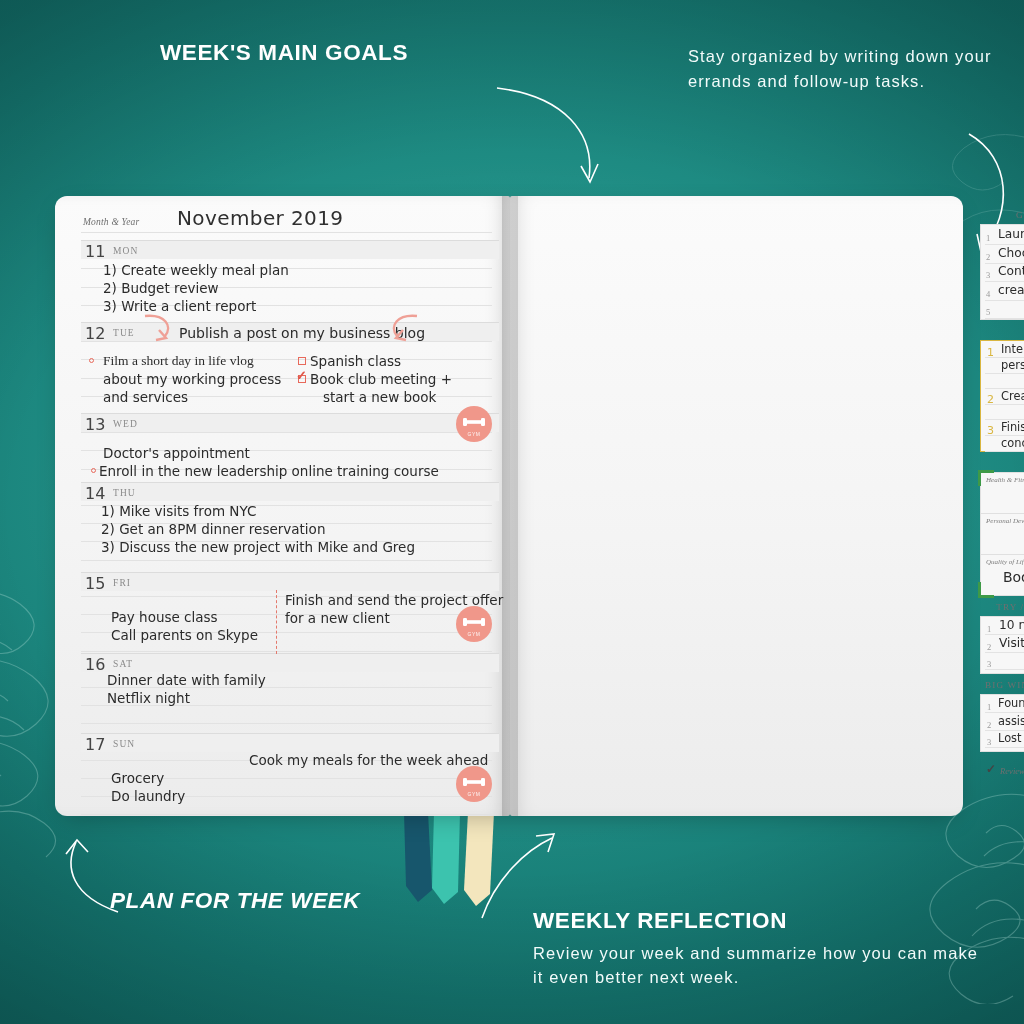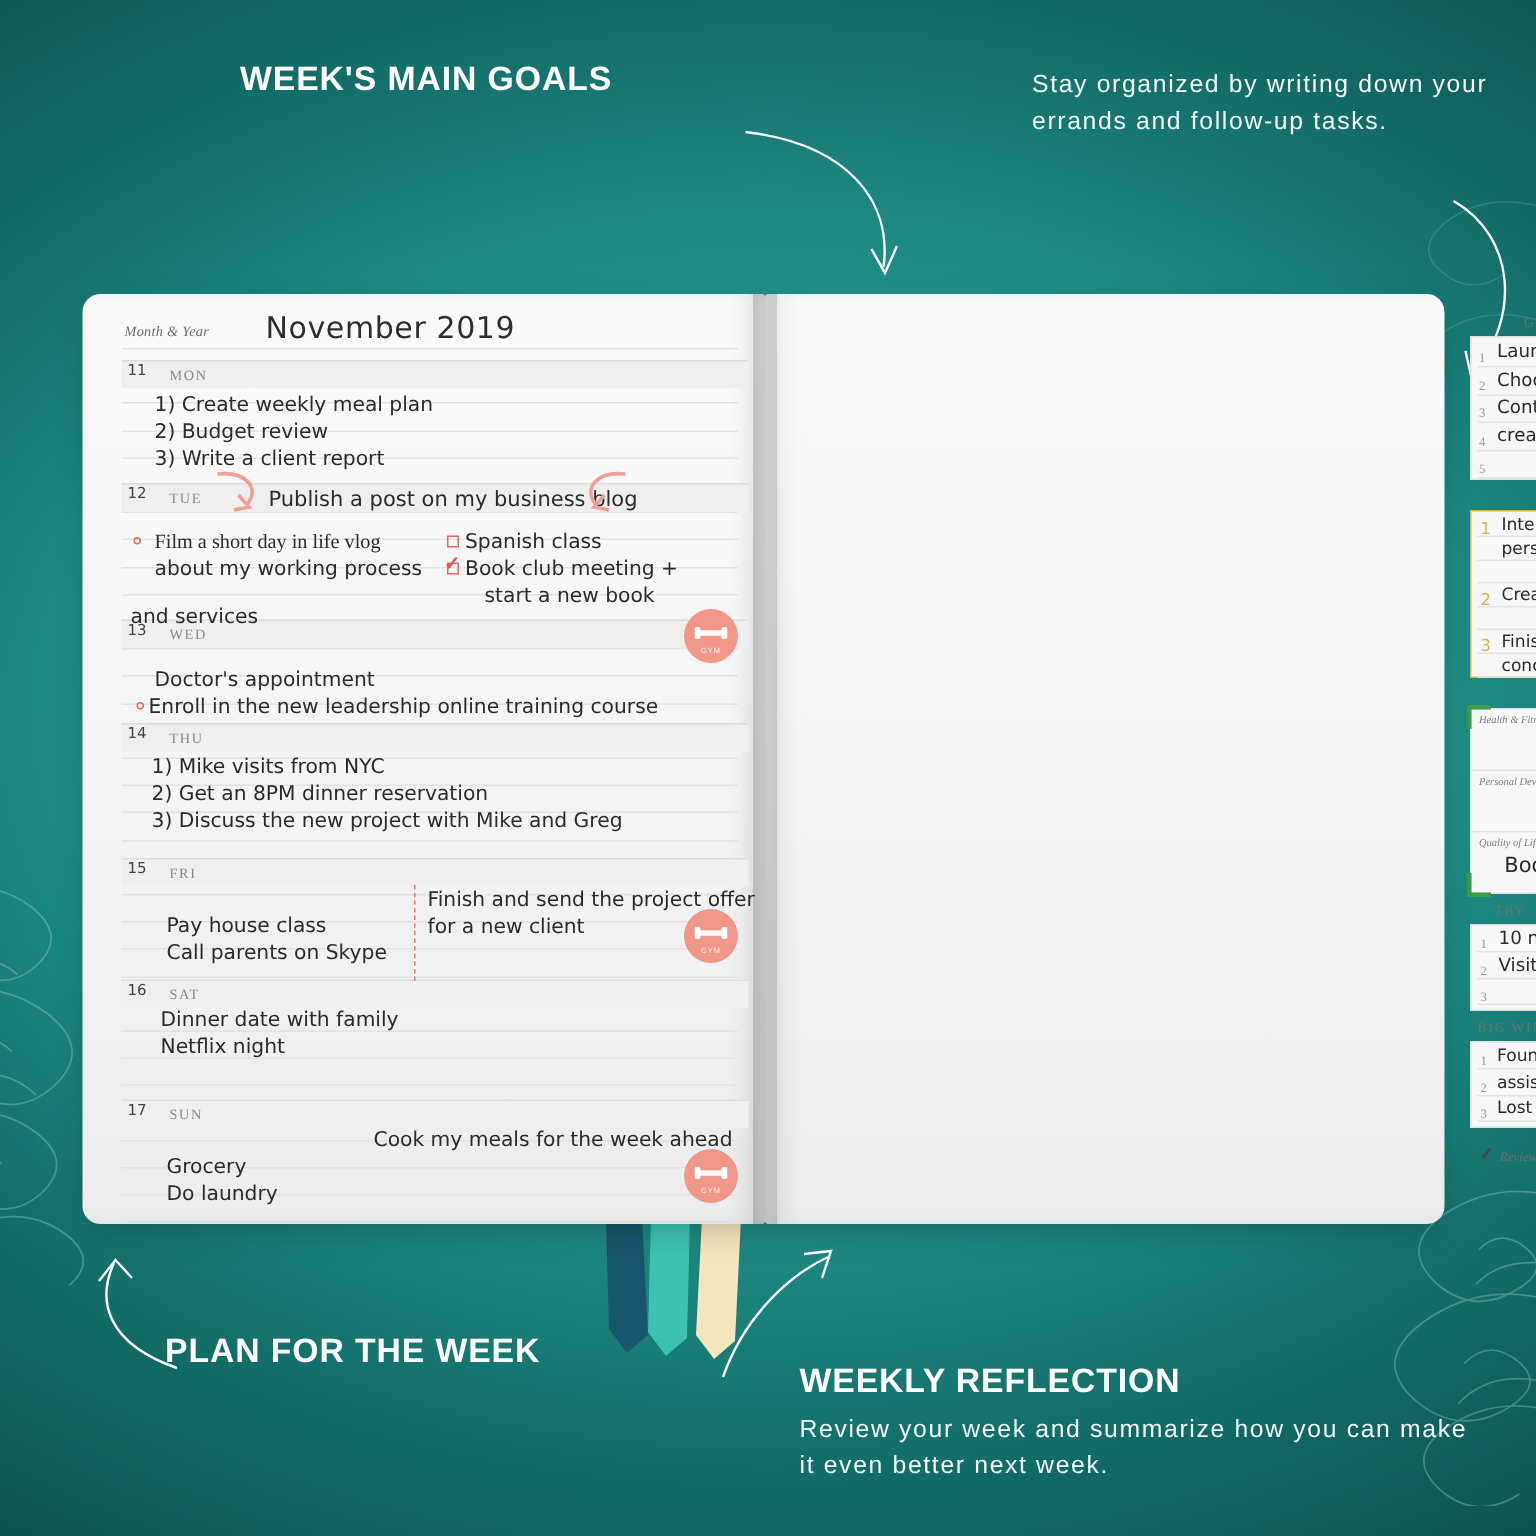--- a/index.html
+++ b/index.html
@@ -33,21 +33,21 @@
     font-weight: 700; font-size: 22.5px; letter-spacing: .6px;
     line-height: 1.18; text-transform: uppercase;
   }
   .cap-body {
     font-family: "Liberation Sans", sans-serif;
     font-weight: 400; font-size: 16.5px; line-height: 1.5;
     letter-spacing: 1.1px; color: #f2fbfa; margin-top: 6px;
   }
   #cap-goals     { left: 160px; top: 40px;  width: 360px; }
   #cap-todo      { left: 688px; top: 38px;  width: 330px; }
-  #cap-plan      { left: 110px; top: 888px; width: 330px; }
+  #cap-plan      { left: 110px; top: 888px; width: 330px; font-style: italic; }
   #cap-reflect   { left: 533px; top: 908px; width: 450px; }
 
   .arrow { position: absolute; pointer-events: none; }
 
   
   #book {
     position: absolute; left: 55px; top: 196px;
     width: 908px; height: 620px;
   }
   #book-shadow {
@@ -80,21 +80,21 @@
   }
   .month-value {
     position: absolute; left: 96px; top: -4px;
     font-family: "DejaVu Sans", sans-serif; font-size: 20px; color: #2f2f2f;
     letter-spacing: .4px;
   }
 
   .day-head { position: relative; height: 19px; background: #efefef; border-top: 1px solid #dcdcdc; }
   .day-num {
     position: absolute; left: 4px; top: 1px;
-    font-family: "DejaVu Sans", sans-serif; font-size: 10px; color: #444;
+    font-family: "DejaVu Sans", sans-serif; font-size: 16px; color: #444;
   }
   .day-name {
     position: absolute; left: 32px; top: 5px;
     font-family: "Liberation Serif", serif; font-size: 9.5px;
     letter-spacing: 1.1px; color: #8a8a8a;
   }
   .hw-line {
     position: absolute;
     font-family: "DejaVu Sans", sans-serif; font-size: 13.5px;
     color: #2b2b2b; white-space: nowrap;
@@ -330,21 +330,21 @@
         <div class="hw-line" style="left:98px;top:115px;font-size:14px;">Publish a post on my business blog</div>
         <svg style="position:absolute;left:58px;top:104px;" width="300" height="30">
           <path d="M6,2 C26,0 34,12 26,22" fill="none" stroke="#efa096" stroke-width="2.4"></path>
           <path d="M20,16 L27,24 L17,26" fill="none" stroke="#efa096" stroke-width="2.4"></path>
           <path d="M278,2 C258,0 250,12 258,22" fill="none" stroke="#efa096" stroke-width="2.4"></path>
           <path d="M264,16 L257,24 L267,26" fill="none" stroke="#efa096" stroke-width="2.4"></path>
         </svg>
         <div class="dot-marker" style="left:8px;top:148px;"></div>
         <div class="hw-line" style="left:22px;top:143px;font-family:Liberation Serif, serif;">Film a short day in life vlog</div>
         <div class="hw-line" style="left:22px;top:161px;">about my working process</div>
-        <div class="hw-line" style="left:6px;top:179px;margin-top:14px;">and services</div>
+        <div class="hw-line" style="left:22px;top:179px;">and services</div>
         <div class="chk-box" style="left:217px;top:147px;"></div>
         <div class="chk-box" style="left:217px;top:165px;"></div>
         <div class="chk-mark" style="left:215px;top:158px;">✓</div>
         <div class="hw-line" style="left:229px;top:143px;">Spanish class</div>
         <div class="hw-line" style="left:229px;top:161px;">Book club meeting +</div>
         <div class="hw-line" style="left:242px;top:179px;">start a new book</div>
         <div class="dot-marker" style="left:10px;top:258px;"></div>
         <div class="red-dash" style="left:195px;top:380px;height:64px;"></div>
         <div class="hw-line" style="left:204px;top:382px;">Finish and send the project offer</div>
         <div class="hw-line" style="left:204px;top:400px;">for a new client</div>

